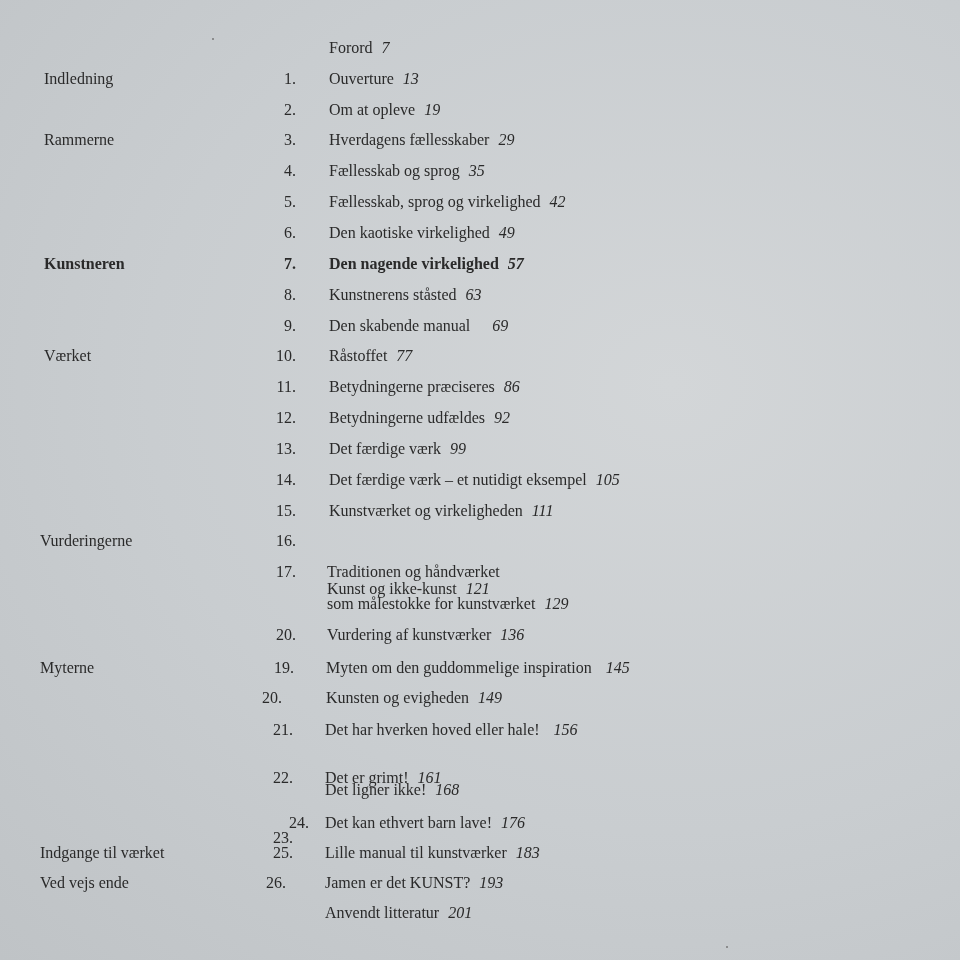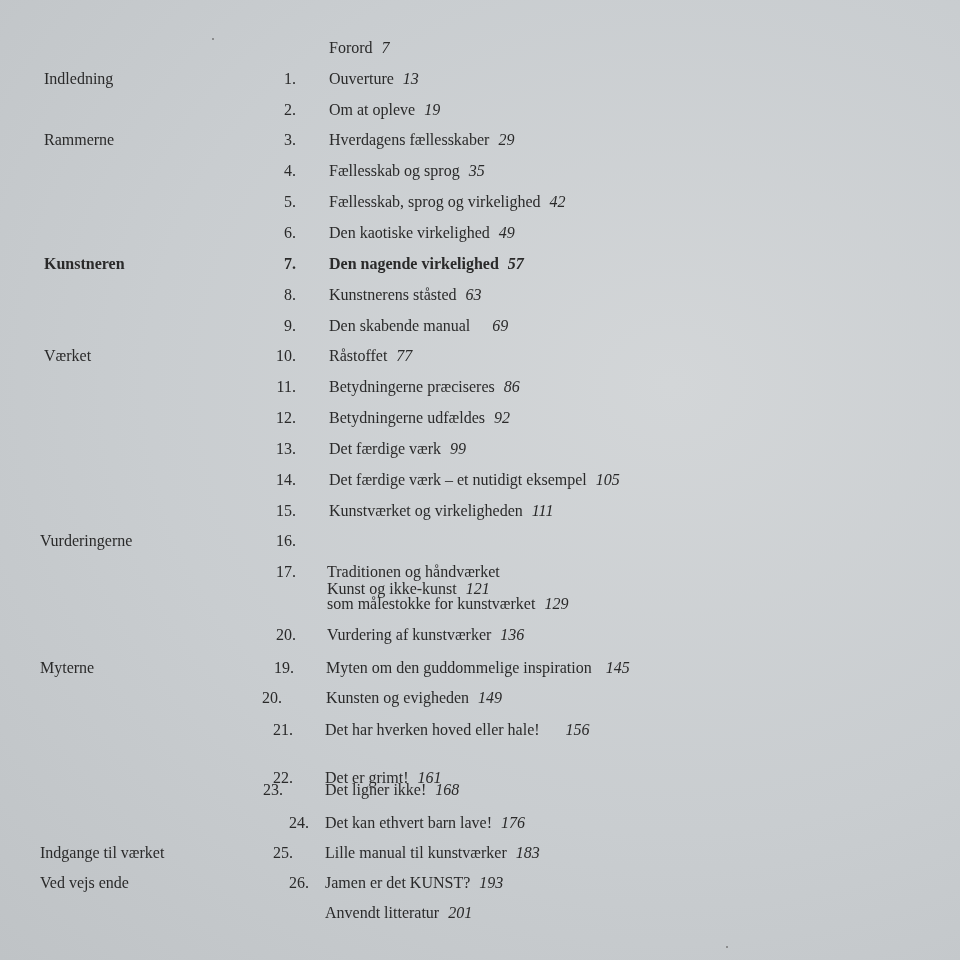--- a/index.html
+++ b/index.html
@@ -167,45 +167,45 @@
     <span class="title" style="left:326px;"><span>Myten om den guddommelige inspiration</span><span class="page-no" style="margin-left:14px;text-align:center;">145</span></span>
   </div>
   <div class="row" style="top:683px;">
     <span class="section"></span>
     <span class="num" style="left:222px;">20.</span>
     <span class="title" style="left:326px;"><span>Kunsten og evigheden</span><span class="page-no">149</span></span>
   </div>
   <div class="row" style="top:715px;">
     <span class="section"></span>
     <span class="num" style="left:233px;">21.</span>
-    <span class="title" style="left:325px;"><span>Det har hverken hoved eller hale!</span><span class="page-no" style="margin-left:26px;">156</span></span>
+    <span class="title" style="left:325px;"><span>Det har hverken hoved eller hale!</span><span class="page-no" style="margin-left:14px;">156</span></span>
   </div>
   <div class="row" style="top:763px;">
     <span class="section"></span>
     <span class="num" style="left:233px;">22.</span>
     <span class="title" style="left:325px;"><span>Det er grimt!</span><span class="page-no">161</span></span>
   </div>
   <div class="row" style="top:775px;">
     <span class="section"></span>
-    <span class="num" style="left:223px;">23.</span>
+    <span class="num" style="left:233px;margin-top:48px;">23.</span>
     <span class="title" style="left:325px;"><span>Det ligner ikke!</span><span class="page-no">168</span></span>
   </div>
   <div class="row" style="top:808px;">
     <span class="section"></span>
     <span class="num" style="left:249px;">24.</span>
     <span class="title" style="left:325px;"><span>Det kan ethvert barn lave!</span><span class="page-no">176</span></span>
   </div>
   <div class="row" style="top:838px;">
     <span class="section" style="left:40px;">Indgange til værket</span>
     <span class="num" style="left:233px;">25.</span>
     <span class="title" style="left:325px;"><span>Lille manual til kunstværker</span><span class="page-no">183</span></span>
   </div>
   <div class="row" style="top:868px;">
     <span class="section" style="left:40px;">Ved vejs ende</span>
-    <span class="num" style="left:249px;text-align:right;">26.</span>
+    <span class="num" style="left:226px;text-align:right;">26.</span>
     <span class="title" style="left:325px;"><span>Jamen er det KUNST?</span><span class="page-no">193</span></span>
   </div>
 
   <div class="row" style="top:898px;">
     <span class="title" style="left:325px;"><span>Anvendt litteratur</span><span class="page-no">201</span></span>
   </div>
 
 </div>
 
 </body></html>

